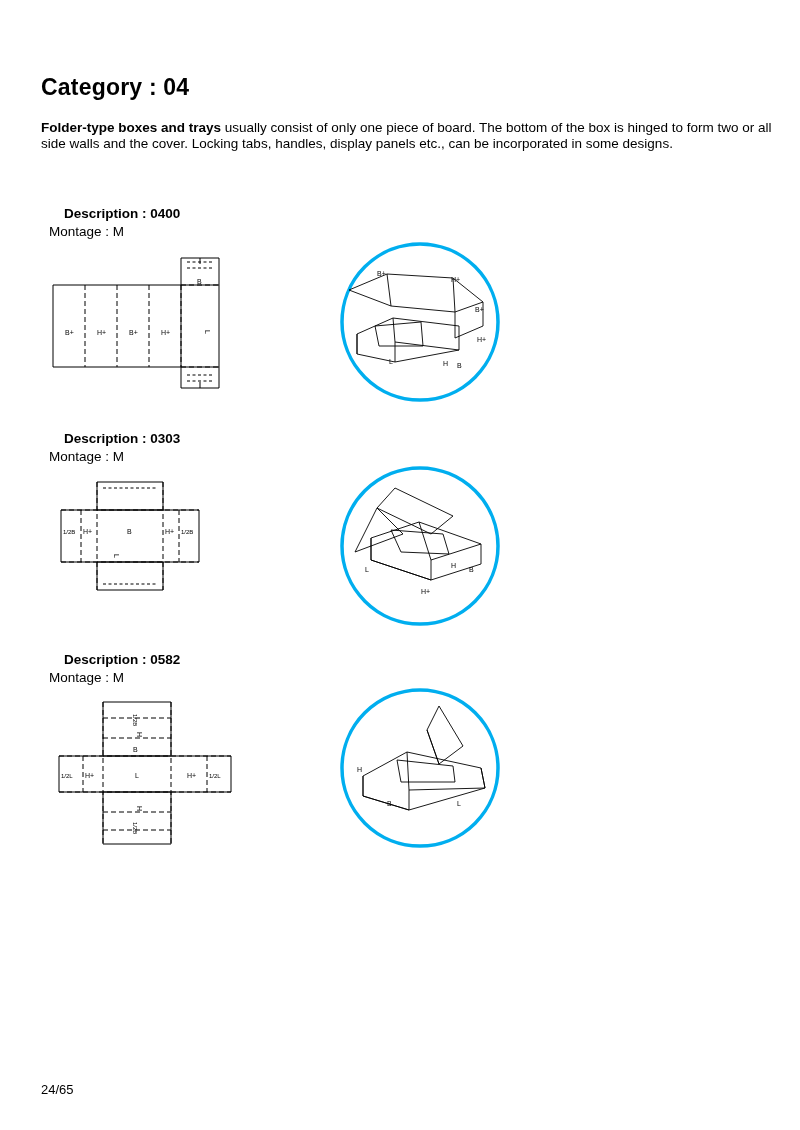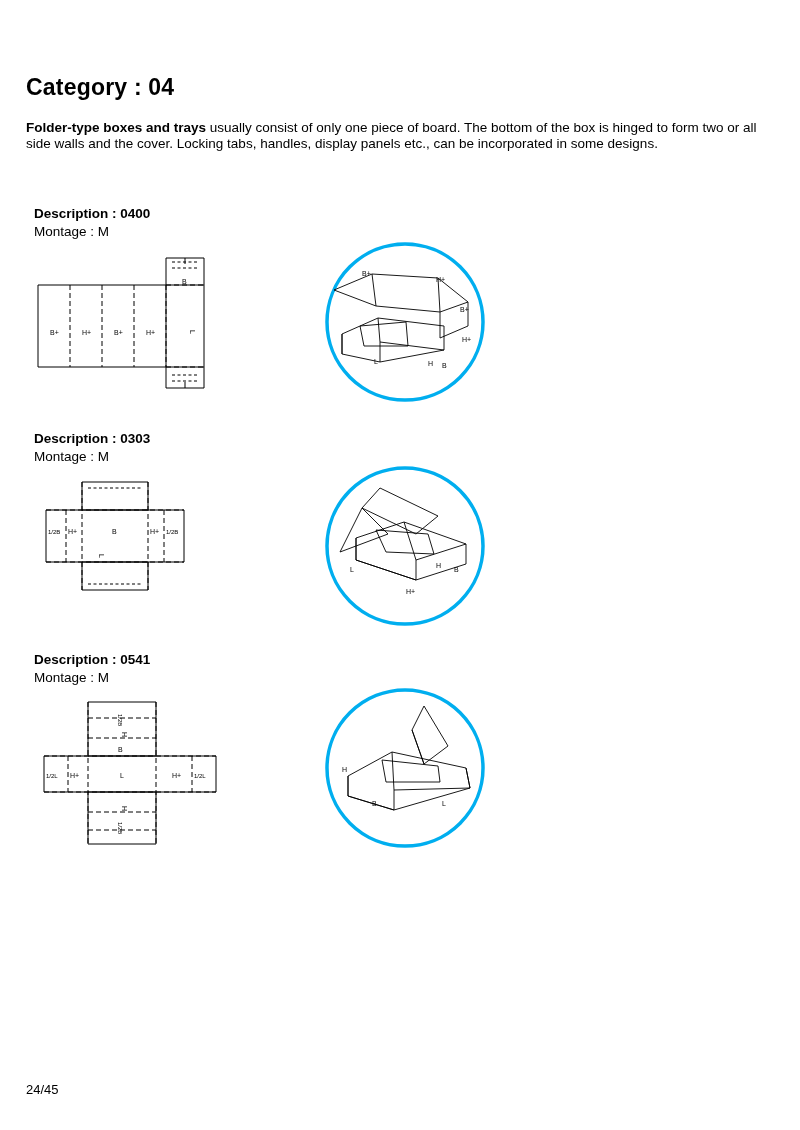--- a/index.html
+++ b/index.html
@@ -10,21 +10,21 @@
   body {
     width: 800px;
     height: 1130px;
     position: relative;
     font-family: "Liberation Sans", sans-serif;
     color: #000000;
     overflow: hidden;
   }
   .page {
     position: absolute;
-    left: 0; top: 0;
+    left: 15px; top: 0;
     width: 696px;
     height: 1130px;
   }
   .page-title {
     position: absolute;
     left: 26px;
     top: 74px;
     font-size: 23px;
     font-weight: bold;
     letter-spacing: 0.2px;
@@ -36,20 +36,21 @@
     width: 750px;
     font-size: 13.5px;
     line-height: 16px;
   }
   .intro b { font-weight: bold; }
 
   .entry-title {
     position: absolute;
     font-size: 13.5px;
     font-weight: bold;
+    margin-left: 15px;
   }
   .entry-sub {
     position: absolute;
     font-size: 13.5px;
     font-weight: normal;
   }
 
   .dieline {
     position: absolute;
   }
@@ -202,21 +203,21 @@
       <path class="rl" d="M56,62 L108,66"></path>
       <path class="rl" d="M66,84 L114,86"></path>
 
       <text class="lbl" x="30" y="104">L</text>
       <text class="lbl" x="116" y="100">H</text>
       <text class="lbl" x="134" y="104">B</text>
       <text class="lbl" x="86" y="126">H+</text>
     </svg>
   </div>
 
-  <div class="entry-title" style="left:34px; top:652px;">Description : 0541</div>
+  <div class="entry-title" style="left:34px; top:652px;">Description : 0582</div>
   <div class="entry-sub" style="left:34px; top:670px;">Montage : M</div>
 
   <div class="dieline" style="left:36px; top:694px;">
     <svg width="210" height="160" viewBox="0 0 210 160">
 
       <path class="sld" d="M52,8 L120,8 L120,62 L52,62 Z"></path>
 
       <path class="sld" d="M8,62 L180,62 L180,98 L8,98 Z"></path>
 
       <path class="sld" d="M52,98 L120,98 L120,150 L52,150 Z"></path>
@@ -263,15 +264,15 @@
       <path class="rl" d="M118,76 L120,92"></path>
       <path class="rl" d="M62,70 L118,76"></path>
       <path class="rl" d="M66,92 L120,92"></path>
 
       <text class="lbl" x="22" y="82">H</text>
       <text class="lbl" x="52" y="116">B</text>
       <text class="lbl" x="122" y="116">L</text>
     </svg>
   </div>
 
-  <div class="footer">24/45</div>
+  <div class="footer">24/65</div>
 
 </div>
 
 </body></html>

